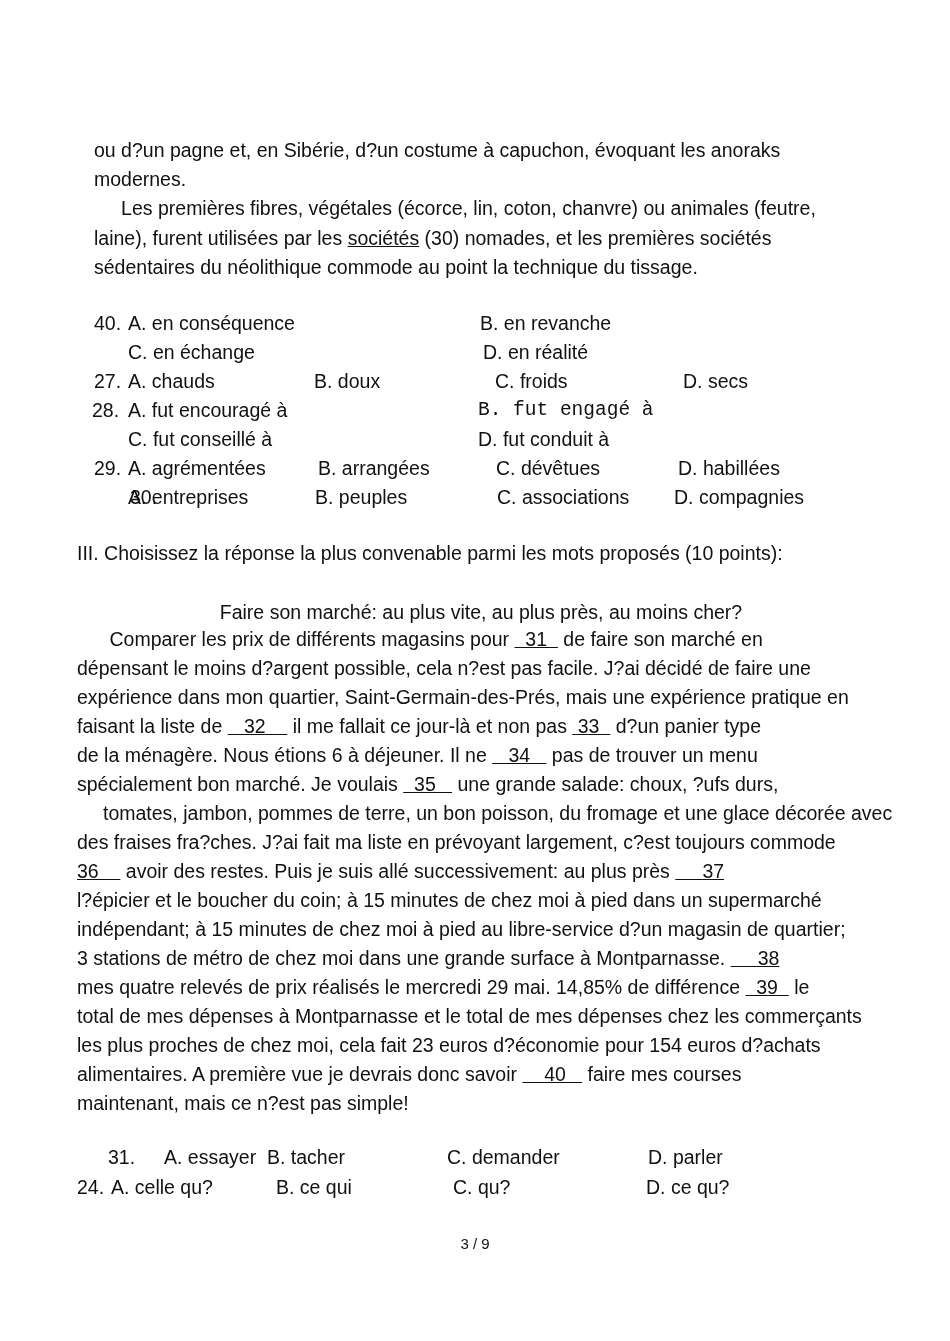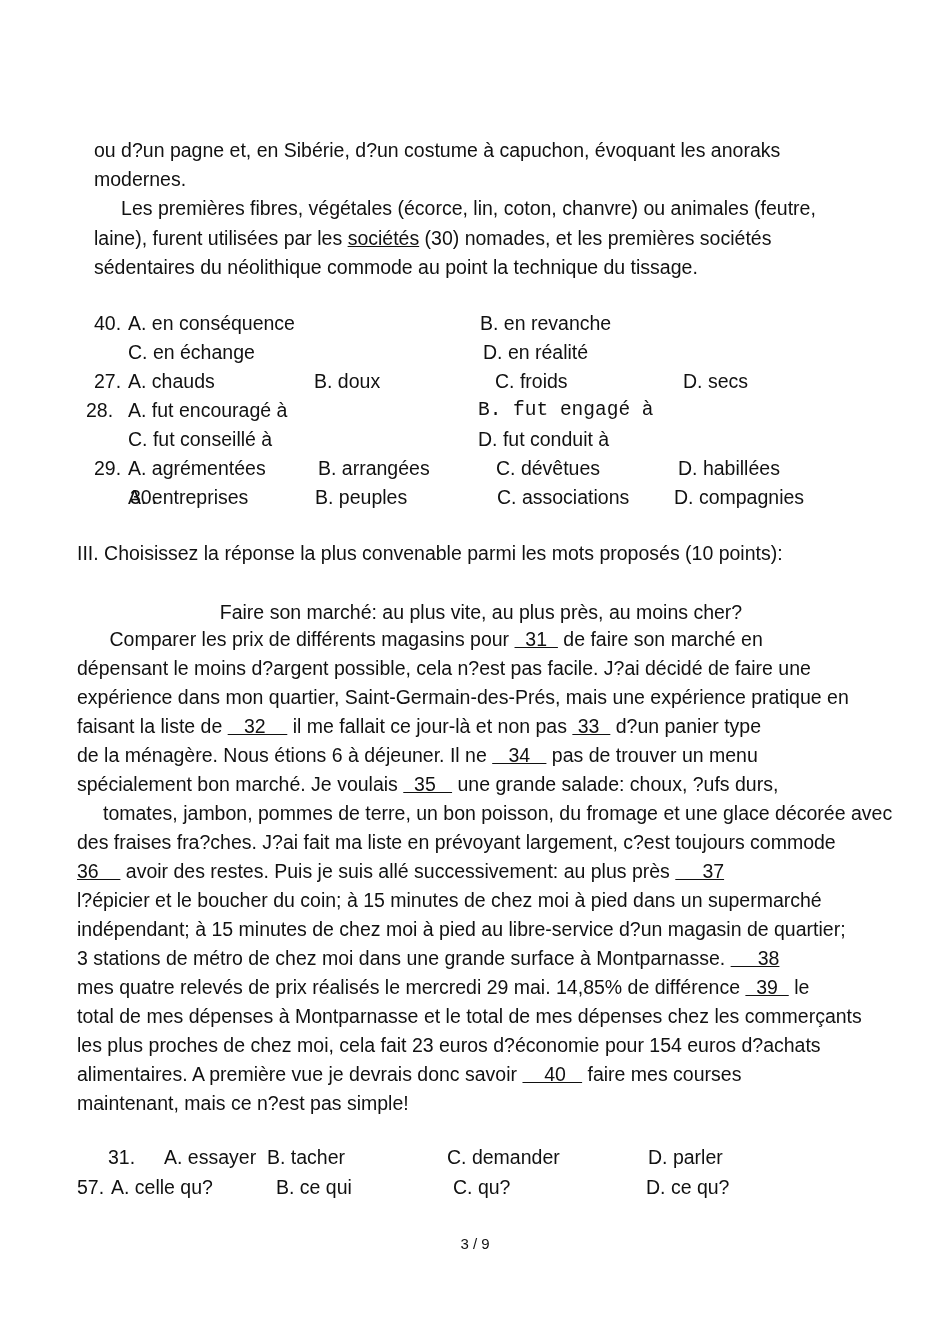--- a/index.html
+++ b/index.html
@@ -27,21 +27,21 @@
   <span class="opt" style="left:480px; top:311px;">B. en revanche</span>
   <span class="opt" style="left:128px; top:340px;">C. en échange</span>
   <span class="opt" style="left:483px; top:340px;">D. en réalité</span>
 
   <span class="opt" style="left:94px; top:369px;">27.</span>
   <span class="opt" style="left:128px; top:369px;">A. chauds</span>
   <span class="opt" style="left:314px; top:369px;">B. doux</span>
   <span class="opt" style="left:495px; top:369px;">C. froids</span>
   <span class="opt" style="left:683px; top:369px;">D. secs</span>
 
-  <span class="opt" style="left:86px; top:398px;">28.</span>
+  <span class="opt" style="left:92px; top:398px;">28.</span>
   <span class="opt" style="left:128px; top:398px;">A. fut encouragé à</span>
   <span class="opt" style="left:478px; top:398px;font-family:Liberation Mono, monospace;">B. fut engagé à</span>
   <span class="opt" style="left:128px; top:427px;">C. fut conseillé à</span>
   <span class="opt" style="left:478px; top:427px;">D. fut conduit à</span>
 
   <span class="opt" style="left:94px; top:456px;">29.</span>
   <span class="opt" style="left:128px; top:456px;">A. agrémentées</span>
   <span class="opt" style="left:318px; top:456px;">B. arrangées</span>
   <span class="opt" style="left:496px; top:456px;">C. dévêtues</span>
   <span class="opt" style="left:678px; top:456px;">D. habillées</span>
@@ -76,20 +76,20 @@
     <div class="line" style="left: 77px; top: 1091px;"><span>maintenant, mais ce n?est pas simple!</span></div>
   </div>
 
 <div>
   <span class="opt" style="left:77px; top:1145px;margin-left:31px;">31.</span>
   <span class="opt" style="left:127px; top:1145px;margin-left:37px;">A. essayer</span>
   <span class="opt" style="left:267px; top:1145px;">B. tacher</span>
   <span class="opt" style="left:447px; top:1145px;">C. demander</span>
   <span class="opt" style="left:648px; top:1145px;">D. parler</span>
 
-  <span class="opt" style="left:77px; top:1175px;">57.</span>
+  <span class="opt" style="left:77px; top:1175px;">24.</span>
   <span class="opt" style="left:111px; top:1175px;">A. celle qu?</span>
   <span class="opt" style="left:276px; top:1175px;">B. ce qui</span>
   <span class="opt" style="left:453px; top:1175px;">C. qu?</span>
   <span class="opt" style="left:646px; top:1175px;">D. ce qu?</span>
 </div>
 
 <div class="pagenum" style="top:1235px;">3 / 9</div>
 
 </body></html>

